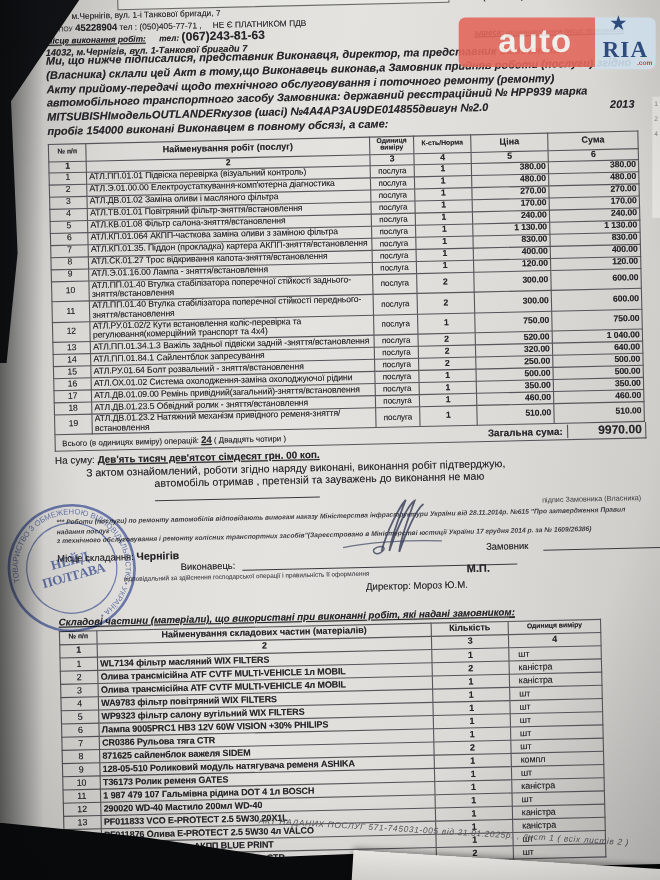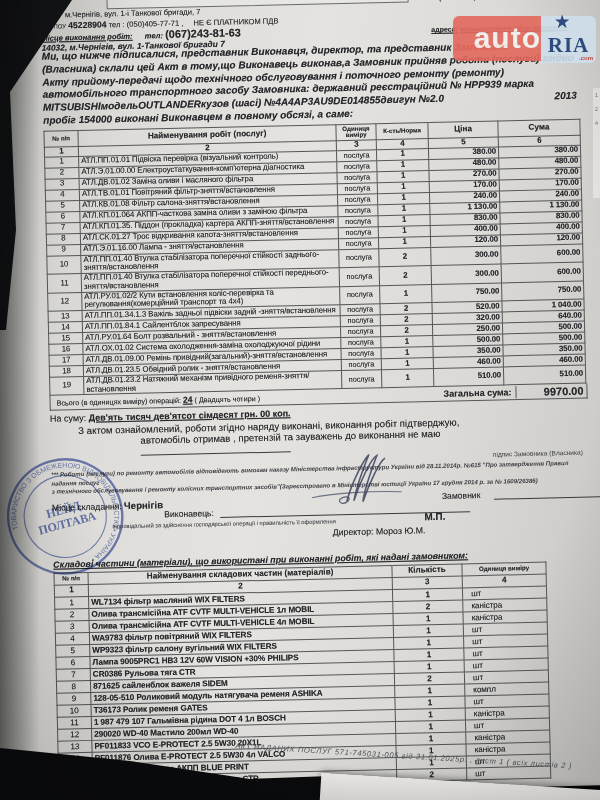--- a/index.html
+++ b/index.html
@@ -15,21 +15,21 @@
   #hdr{position:absolute;left:58px;top:0;width:560px;height:52px;font-size:7.6px;}
   .hline{white-space:nowrap;}
   #exec-box{position:absolute;left:66px;top:-6px;width:300px;height:17px;border:1px solid #6a6a68;background:rgba(236,235,231,.5);}
   .b{font-weight:bold;}
   .it{font-style:italic;}
   .u{text-decoration:underline;}
   .tiny{font-size:6px;color:#3c3c40;}
   
   #logo{position:absolute;right:4px;top:16px;z-index:7;display:flex;opacity:.9;}
   #logo .t-auto{width:88px;height:45px;background:#e2685d;border-radius:6px 0 0 6px;
-    color:#f4f2ee;font-weight:bold;font-size:30px;line-height:43px;text-align:right;letter-spacing:1px;}
+    color:#f4f2ee;font-weight:bold;font-size:30px;line-height:43px;text-align:left;letter-spacing:1px;padding-left:36px;}
   #logo .t-ria{position:relative;width:55px;height:47px;background:#cfdfec;border-radius:0 6px 6px 0;
     color:#1c3e75;font-weight:bold;font-size:21px;font-family:"Liberation Serif",serif;
     text-align:center;line-height:58px;letter-spacing:1px;}
   #logo .star{position:absolute;left:14px;top:-2px;font-size:16px;color:#1c3e75;line-height:16px;}
   #logo .com{position:absolute;right:3px;bottom:2px;font-size:6px;color:#b8392f;letter-spacing:0;line-height:6px;font-family:"Liberation Sans",sans-serif;}
   
   #flow{position:absolute;left:58px;top:53px;width:538px;}
   #intro{font-size:10px;font-weight:bold;font-style:italic;line-height:1.28;}
   #intro .red{color:#c0453a;}
   .introrow{display:flex;}

